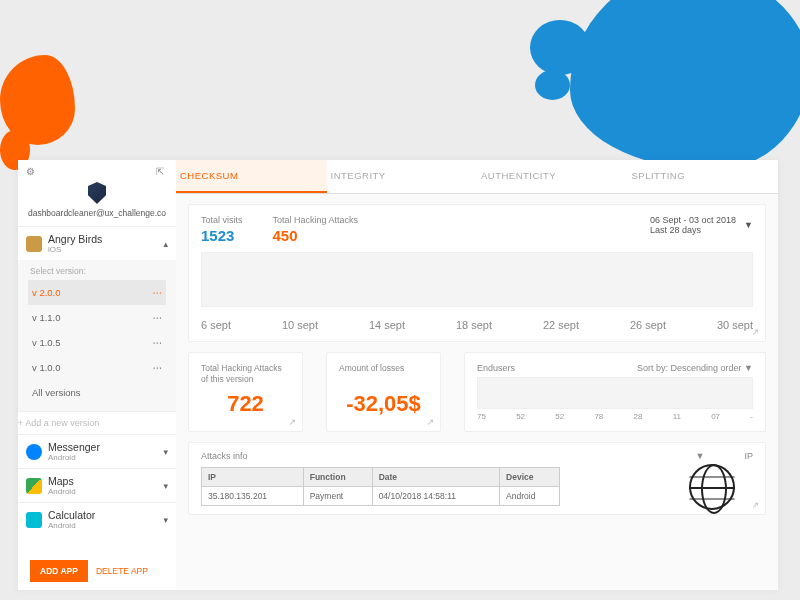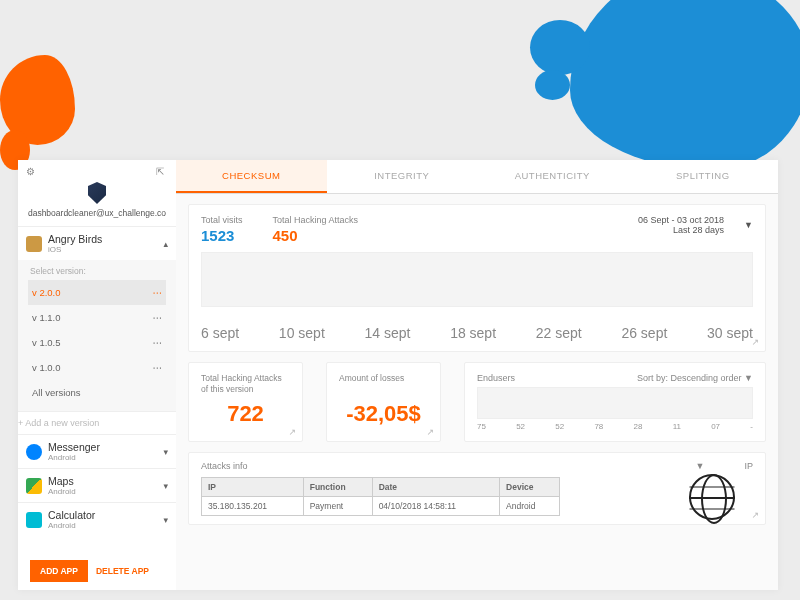--- a/index.html
+++ b/index.html
@@ -26,36 +26,36 @@
 .app-name .n{font-size:10.5px;color:#333;font-weight:500}
 .app-name .p{font-size:8px;color:#999}
 .chev{font-size:9px;color:#666}
 .vers{background:#f7f7f7;padding:2px 10px 6px}
 .vers .lbl{font-size:8.5px;color:#aaa;padding:4px 2px}
 .ver{font-size:9.5px;padding:7px 4px;color:#666;display:flex;justify-content:space-between}
 .ver.sel{background:#e8e8e8;color:#ff6200}
 .add-version{font-size:9px;color:#bbb;padding:6px 0;border-top:1px solid #eee}
 .sb-buttons{position:absolute;bottom:8px;left:12px;display:flex;}
 .btn-add{background:#ff6200;color:#fff;font-size:8.5px;padding:6px 10px;border:none;font-weight:600}
-.btn-del{background:#fff;color:#ff6200;font-size:8.5px;padding:6px 8px;border:none;font-weight:700}
+.btn-del{background:#fff;color:#ff6200;font-size:8.5px;padding:6px 8px;border:none;font-weight:400}
 .main{flex:1;padding:0;overflow:hidden}
 .tabs{display:flex;border-bottom:1px solid #ddd;background:#fff}
-.tab{flex:1;text-align:center;font-size:9.5px;padding:10px 4px;color:#aaa;letter-spacing:.5px}
+.tab{flex:1;font-size:9.5px;padding:10px 4px;color:#aaa;letter-spacing:.5px}
 .tab.active{color:#ff6200;border-bottom:2px solid #ff6200;background:#fff3ea}
 .content{padding:10px 12px}
 .card{background:#fff;border:1px solid #eee;border-radius:2px;padding:10px 12px;position:relative}
 .top-card{display:flex;align-items:flex-start}
 .stat{margin-right:30px}
 .stat .lbl{font-size:9px;color:#888;margin-bottom:2px}
 .stat .val{font-size:15px;font-weight:700}
 .val.blue{color:#1c8ed6}
 .val.orange{color:#ff6200}
-.date-range{margin-left:auto;font-size:9px;color:#555;text-align:right;display:flex;align-items:center;gap:20px}
+.date-range{margin-left:auto;font-size:9px;color:#555;text-align:left;display:flex;align-items:center;gap:8px}
 .chart-area{height:55px;background:#f4f4f4;margin-top:8px;border:1px solid #eee}
-.x-axis{display:flex;justify-content:space-between;font-size:14px;color:#888;margin-top:18px}
+.x-axis{display:flex;justify-content:space-between;font-size:11px;color:#888;margin-top:12px}
 .share-icon{position:absolute;bottom:4px;right:6px;font-size:9px;color:#bbb}
 .row2{display:flex;gap:23px;margin-top:10px}
 .small-card{flex:0 0 115px;text-align:center}
 .small-card .lbl{font-size:8.5px;color:#888;text-align:left;line-height:1.3;height:22px}
 .small-card .big{font-size:22px;font-weight:700;color:#ff6200;margin-top:6px}
 .end-card{flex:1}
 .end-card .hdr{display:flex;justify-content:space-between;font-size:9px;color:#888}
 .end-chart{height:32px;background:#f4f4f4;margin-top:4px;border:1px solid #eee}
 .end-x{display:flex;justify-content:space-between;font-size:8px;color:#999;margin-top:3px}
 .attacks-card{margin-top:10px;padding:8px 12px}

